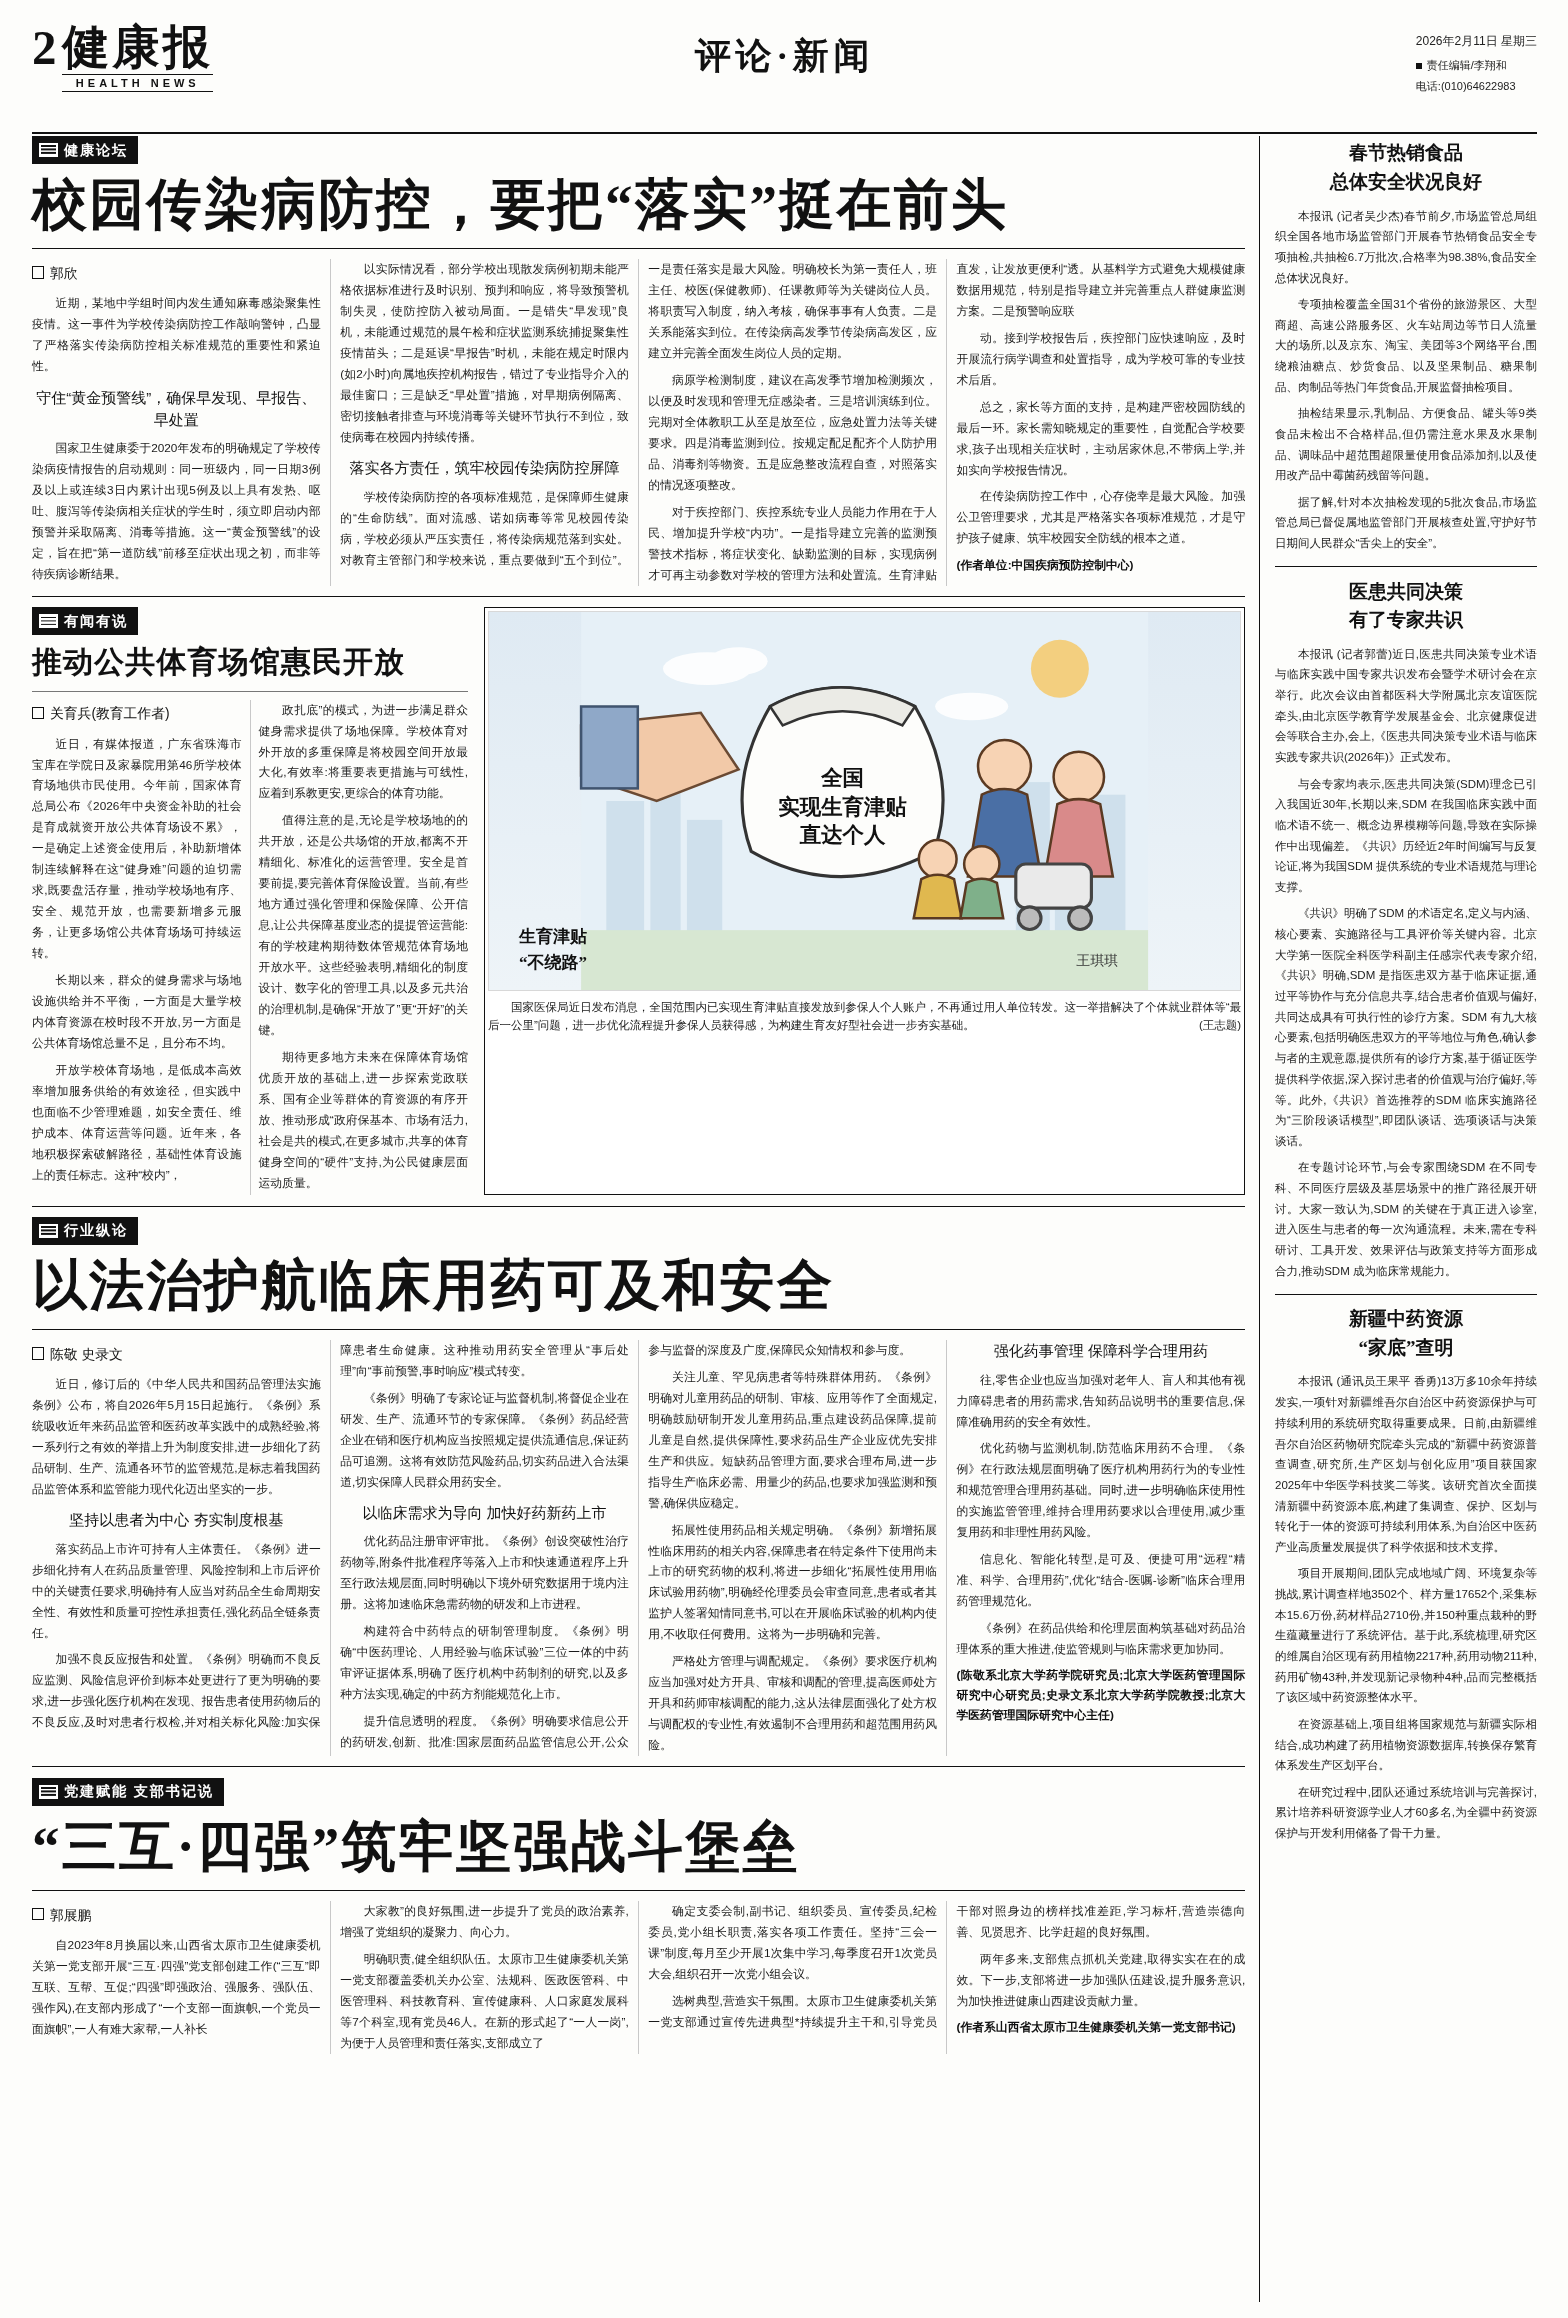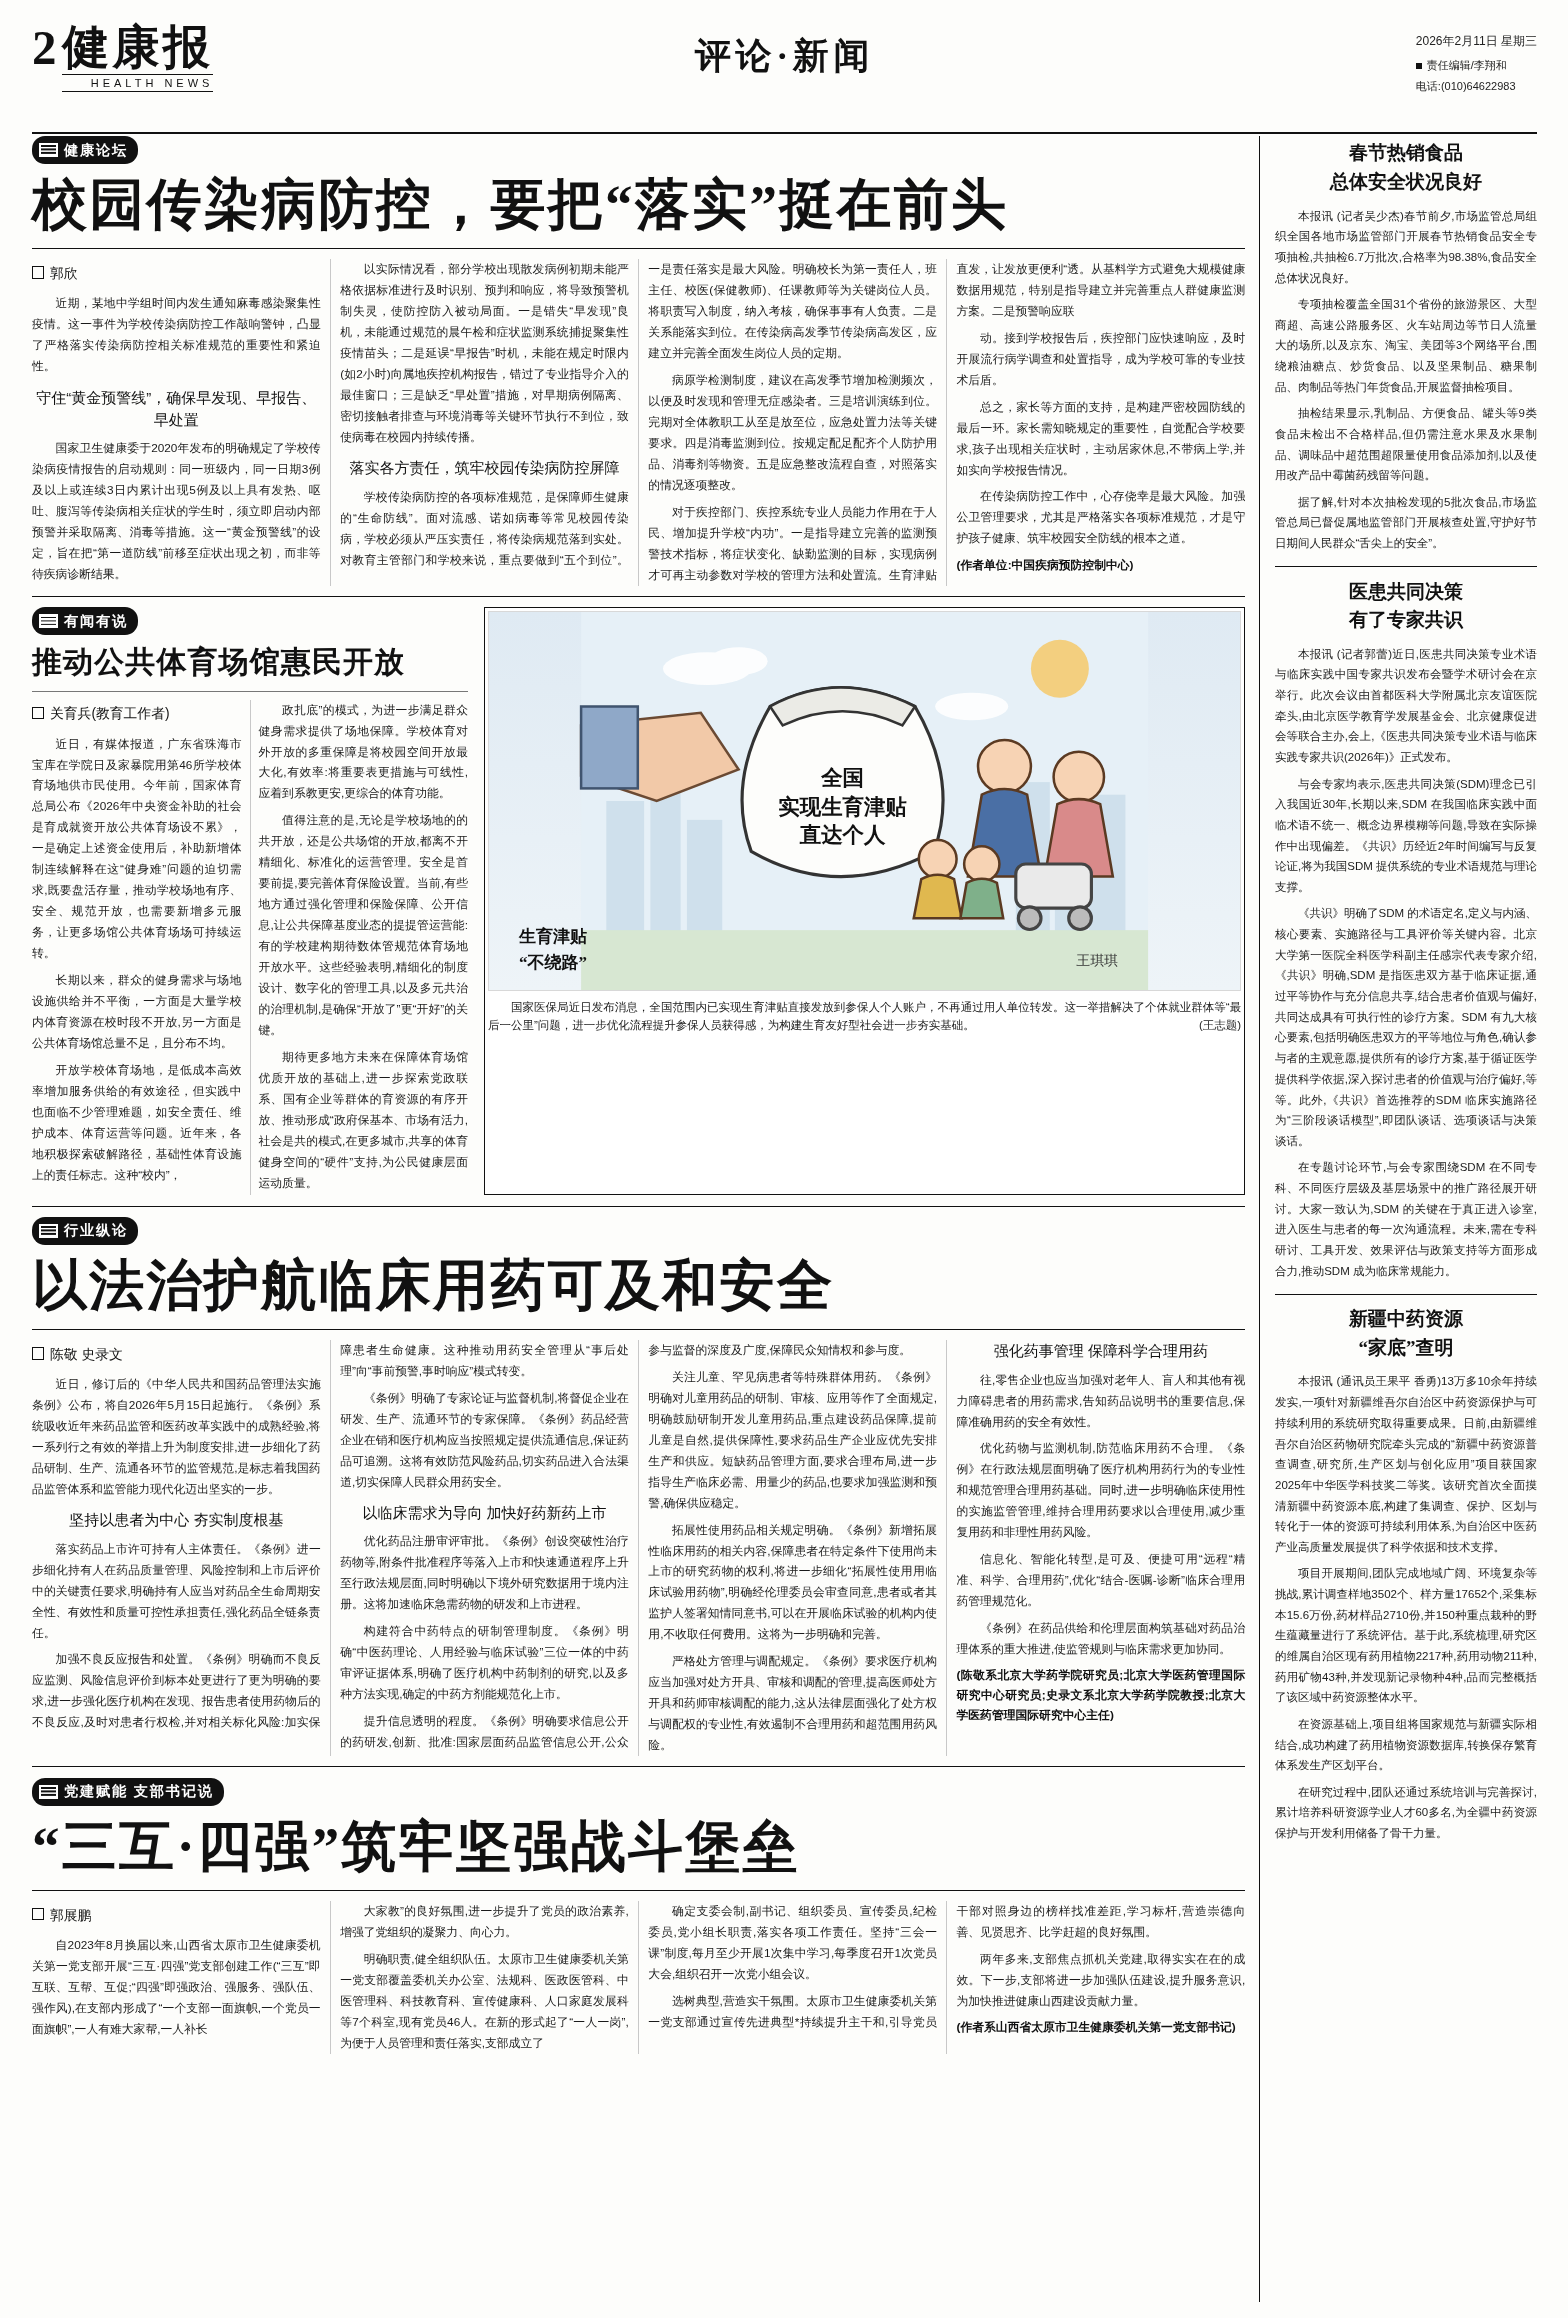--- a/index.html
+++ b/index.html
@@ -7,31 +7,31 @@
   .page{
     width:1569px;height:2319px;background:#fdfdfb;position:relative;
     box-sizing:border-box;padding:0;overflow:hidden;
   }
   
   .masthead{position:relative;height:115px;border-bottom:2.3px solid #111;margin:17px 32px 0 32px;}
   .mh-left{position:absolute;left:0;top:5.7px;display:flex;align-items:flex-start;}
   .page-num{font-family:"Liberation Serif","DejaVu Serif",serif;font-size:49px;font-weight:bold;line-height:1;margin-right:5.7px;color:#111;}
   .logo-box{position:relative;}
   .logo-cn{font-family:"Liberation Serif","DejaVu Serif",serif;font-size:47px;font-weight:bold;letter-spacing:3.4px;color:#111;line-height:1.05;}
-  .logo-en{font-family:"Liberation Sans",sans-serif;font-size:11px;letter-spacing:4px;color:#111;border-top:1.7px solid #111;border-bottom:1.7px solid #111;text-align:right;padding:1.7px 0;margin-top:2.3px;font-weight:normal;}
+  .logo-en{font-family:"Liberation Sans",sans-serif;font-size:11px;letter-spacing:4px;color:#111;border-top:1.7px solid #111;border-bottom:1.7px solid #111;text-align:center;padding:1.7px 0;margin-top:2.3px;font-weight:bold;}
   .mh-center{position:absolute;left:50%;transform:translateX(-50%);top:15px;font-family:"Liberation Serif","DejaVu Serif",serif;font-size:36px;font-weight:bold;letter-spacing:4.6px;color:#111;}
   .mh-right{position:absolute;right:0;top:12.6px;text-align:left;font-size:11px;color:#222;line-height:1.9;}
   .mh-right .date{font-size:12px;margin-bottom:2.3px;}
   .sq{display:inline-block;width:6.3px;height:6.3px;background:#111;margin-right:4.6px;vertical-align:middle;}
   
   .content{position:absolute;left:32px;right:32px;top:136px;bottom:17px;display:flex;}
   .maincol{width:1227px;position:relative;padding-right:13.8px;box-sizing:border-box;}
   .rightrail{width:auto;flex:1;border-left:1.1px solid #111;padding-left:15px;box-sizing:border-box;}
   
-  .sec-tag{display:inline-flex;align-items:center;background:#111;color:#fff;font-size:14.3px;font-weight:bold;padding:4.6px 10.3px 4.6px 6.9px;letter-spacing:1.7px;border-radius:13px;}
+  .sec-tag{display:inline-flex;align-items:center;background:#111;color:#fff;font-size:14.3px;font-weight:bold;padding:4.6px 10.3px 4.6px 6.9px;letter-spacing:1.7px;}
   .tag-ico{display:inline-block;width:19.5px;height:13.8px;margin-right:5.7px;position:relative;}
   .tag-ico i{position:absolute;left:0;top:0;width:19.5px;height:13.8px;background:#fff;}
   .tag-ico i:after{content:"";position:absolute;left:2.3px;top:2.3px;right:2.3px;height:1.7px;background:#111;box-shadow:0 3.4px 0 #111,0 6.9px 0 #111;}
   .tag-row{margin-bottom:9.2px;}
   
   h1.headline{font-family:"Liberation Serif","DejaVu Serif",serif;font-size:55px;font-weight:bold;letter-spacing:2.3px;margin:8px 0 11.5px 0;color:#111;line-height:1.15;}
   h1.headline.small{font-size:48px;}
   .byline{font-size:13.8px;color:#111;margin:5.7px 0 10.3px 0;}
   .byline .box{display:inline-block;width:10.3px;height:10.3px;border:1.1px solid #111;margin-right:5.7px;vertical-align:-0.6px;}
   .rule{border-top:1.1px solid #111;margin:10.3px 0;}

